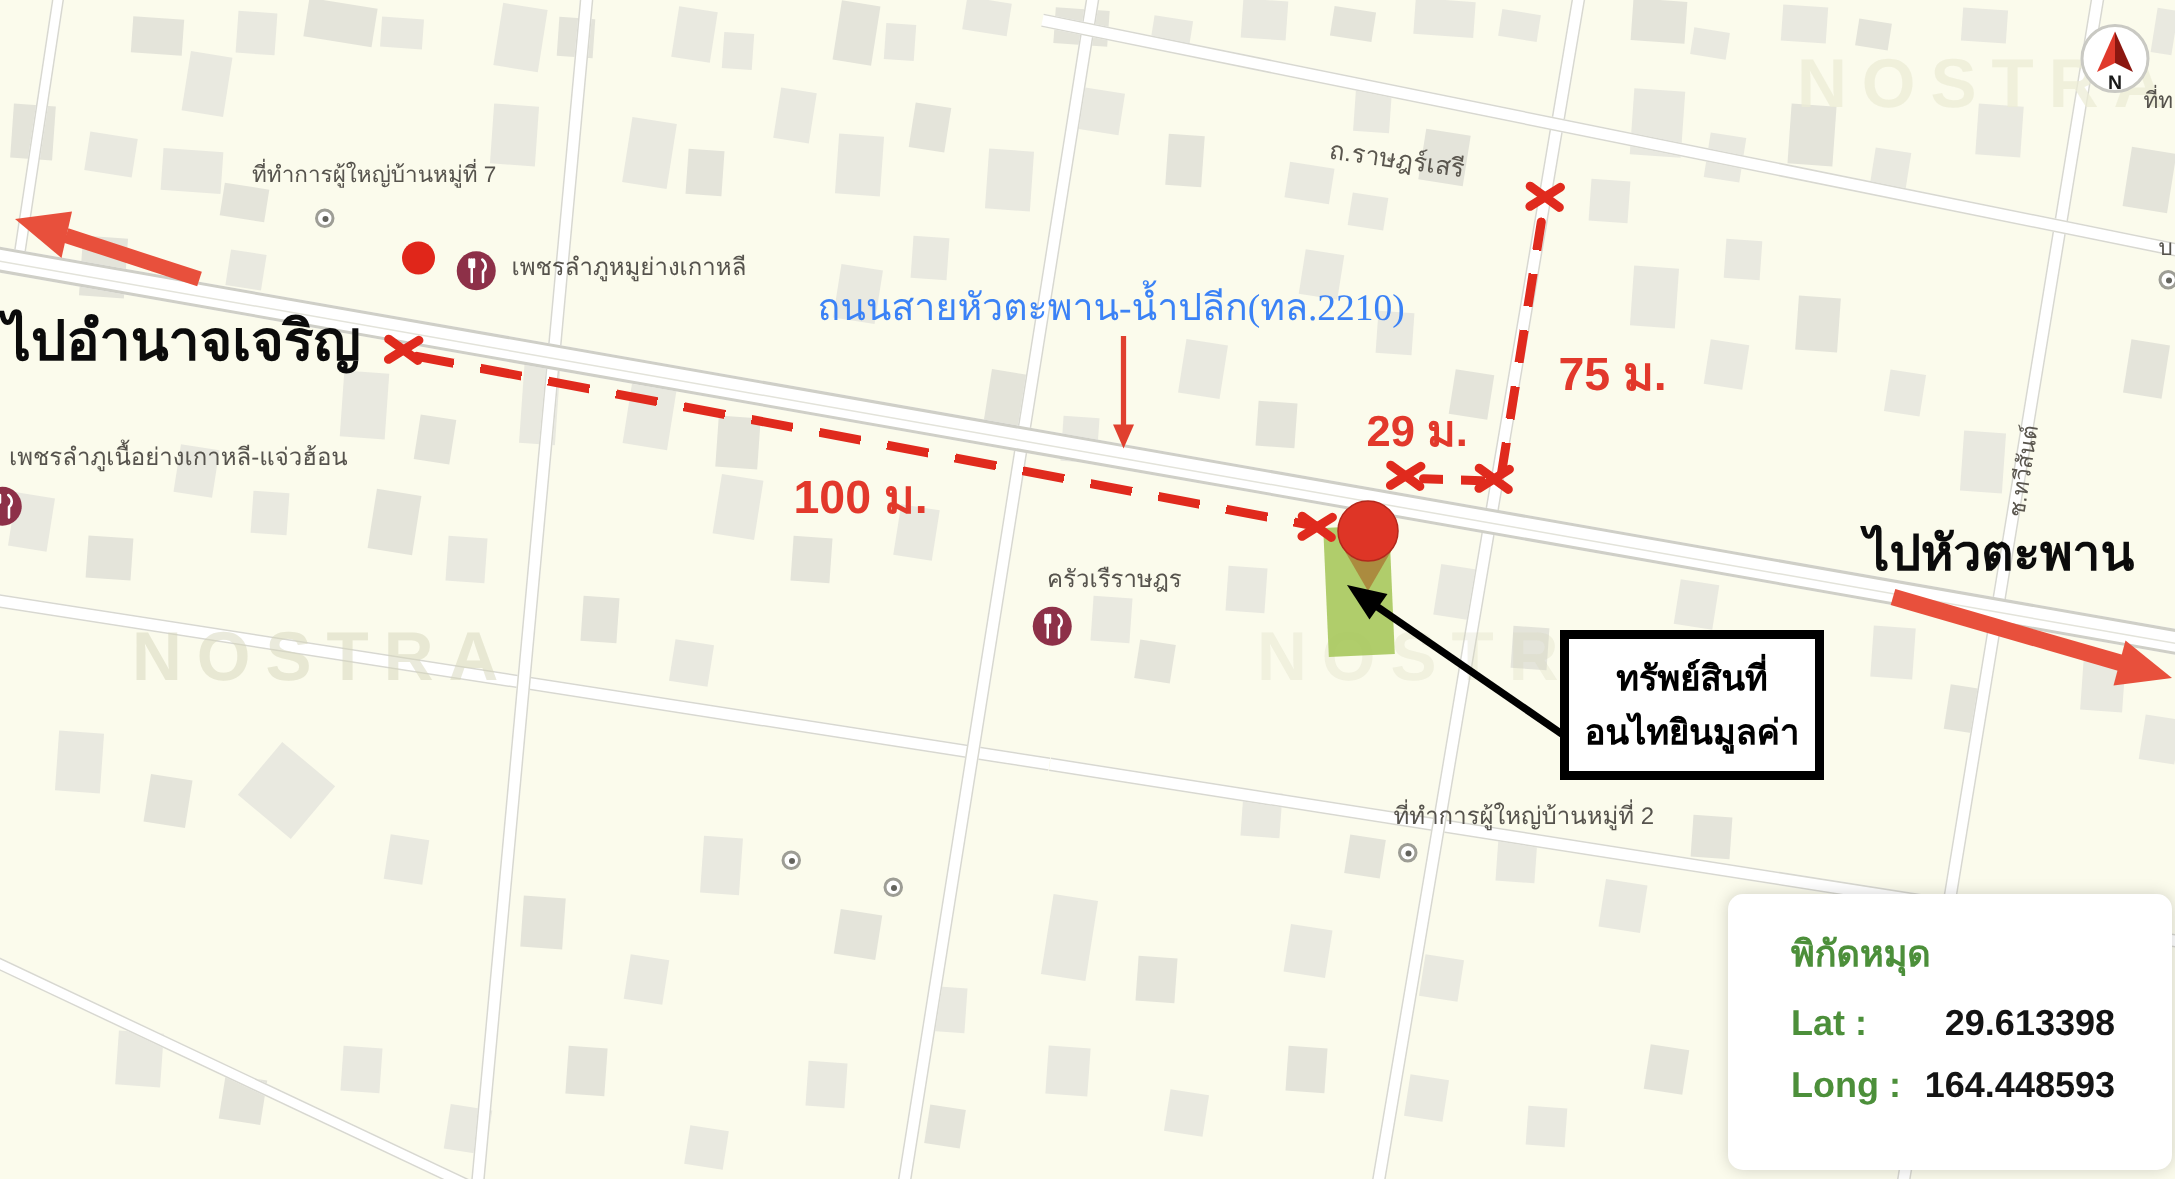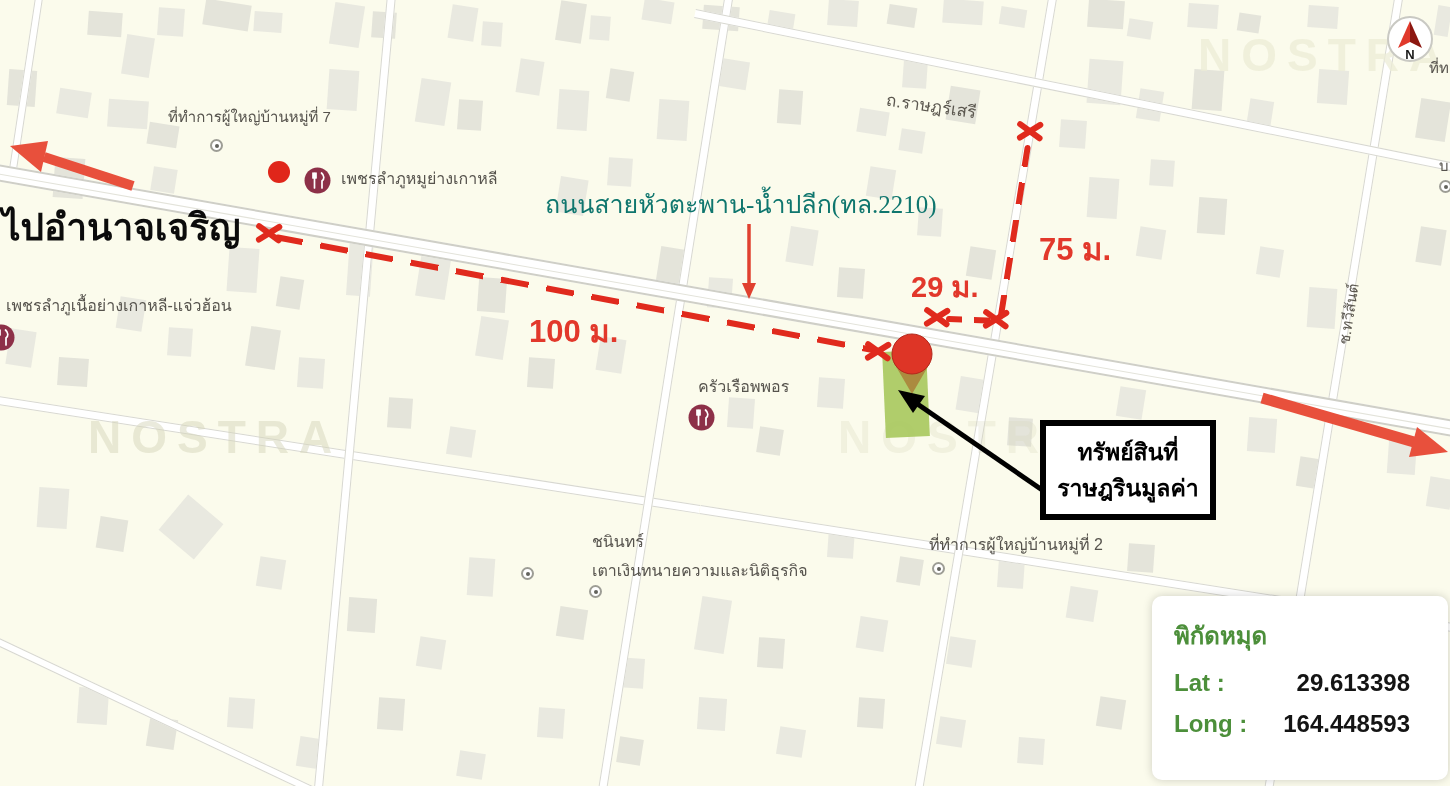--- a/index.html
+++ b/index.html
@@ -43,29 +43,29 @@
   .red-measure{position:absolute;z-index:6;color:var(--red-text);font-weight:600;}
   .big-dest{position:absolute;z-index:6;color:#0b0b0b;font-weight:bold;}
 
   #parcel{position:absolute;z-index:4;left:884px;top:351px;width:44px;height:86px;background:#a9c95f;opacity:.92;transform:rotate(-2.5deg);}
   #overlay-svg{position:absolute;z-index:7;left:0;top:0;pointer-events:none;}
 
   #callout-box{position:absolute;z-index:8;left:1040px;top:420px;width:176px;height:100px;background:#fff;border:6px solid #000;box-sizing:border-box;
                display:flex;flex-direction:column;justify-content:center;align-items:center;font-size:23px;font-weight:bold;color:#000;line-height:36px;}
 
   #coords-panel{position:absolute;z-index:9;left:1152px;top:596px;width:296px;height:184px;background:#fff;border-radius:10px;
-                box-shadow:0 0 10px rgba(0,0,0,.18);padding:20px 0 0 22px;box-sizing:border-box;}
+                box-shadow:0 0 10px rgba(0,0,0,.18);padding:20px 0 0 42px;box-sizing:border-box;}
   #coords-panel .title{color:var(--green-text);font-weight:bold;font-size:24px;margin-bottom:14px;}
   #coords-panel .row{display:flex;align-items:baseline;font-size:24px;margin-bottom:13px;padding-right:38px;}
   #coords-panel .row .lbl{color:var(--green-text);font-weight:600;}
   #coords-panel .row .val{margin-left:auto;color:#141414;font-weight:bold;}
 
   #compass{position:absolute;z-index:9;left:1386px;top:15px;}
   .rot-label{position:absolute;z-index:4;color:#5a564e;}
-  .label-roadmain{position:absolute;z-index:6;font-family:"Liberation Serif","DejaVu Serif",serif;font-size:25px;color:#0f766e;}
+  .label-roadmain{position:absolute;z-index:6;font-family:"Liberation Serif","DejaVu Serif",serif;font-size:25px;color:#3b82f6;}
   #km-label{position:absolute;z-index:6;left:238px;top:131px;font-size:33px;font-weight:600;color:#0a0a0a;}
   #km-dot{position:absolute;z-index:6;left:268px;top:161px;width:22px;height:22px;border-radius:50%;background:#e0261a;}
 </style>
 </head>
 <body>
 
 <div id="map">
     <div class="bld" style="left: 1098px; top: 698px; width: 26px; height: 30px; background: rgb(228, 228, 218); transform: rotate(9deg);"></div>
     <div class="bld" style="left: 1018px; top: 738px; width: 26px; height: 26px; background: rgb(233, 233, 224); transform: rotate(4deg);"></div>
     <div class="bld" style="left: 938px; top: 718px; width: 26px; height: 28px; background: rgb(233, 233, 224); transform: rotate(9deg);"></div>
@@ -217,49 +217,46 @@
   </svg>
   <div class="poi-label" style="left:341px;top:169px;">เพชรลำภูหมูย่างเกาหลี</div>
 
   <div class="poi-label" style="left:6px;top:296px;">เพชรลำภูเนื้อย่างเกาหลี-แจ่วฮ้อน</div>
   <svg class="resticon" style="left:-12px;top:324px;" viewBox="0 0 27 27">
     <circle cx="13.5" cy="13.5" r="13" fill="#8d3048"></circle>
     <path d="M9,6 v5 M12,6 v5 M9,8.5 h3 M10.5,6 v15" stroke="#fff" stroke-width="1.7" fill="none" stroke-linecap="round"></path>
     <path d="M17.5,6 c3,2.5 3,6 .5,8 v7" stroke="#fff" stroke-width="1.7" fill="none" stroke-linecap="round"></path>
   </svg>
 
-  <div class="poi-label" style="left:698px;top:377px;">ครัวเรือพพอร</div>
+  <div class="poi-label" style="left:698px;top:377px;">ครัวเรืราษฎร</div>
   <svg class="resticon" style="left:688px;top:404px;" viewBox="0 0 27 27">
     <circle cx="13.5" cy="13.5" r="13" fill="#8d3048"></circle>
     <path d="M9,6 v5 M12,6 v5 M9,8.5 h3 M10.5,6 v15" stroke="#fff" stroke-width="1.7" fill="none" stroke-linecap="round"></path>
     <path d="M17.5,6 c3,2.5 3,6 .5,8 v7" stroke="#fff" stroke-width="1.7" fill="none" stroke-linecap="round"></path>
   </svg>
 
   <div class="poi-label" style="left:345px;top:513px;width:202px;text-align:right;line-height:29px;">
   </div>
   <div class="poimark" style="left:521px;top:567px;"></div>
 
-  <div class="poi-label" style="left:592px;top:527px;line-height:29px;">
-    <div>ชนินทร์</div>
-    <div>เตาเงินทนายความและนิติธุรกิจ</div>
-  </div>
   <div class="poimark" style="left:589px;top:585px;"></div>
 
   <div class="poi-label" style="left:929px;top:535px;">ที่ทำการผู้ใหญ่บ้านหมู่ที่ 2</div>
   <div class="poimark" style="left:932px;top:562px;"></div>
 
   <div class="poi-label" style="left:1429px;top:58px;font-size:15px;">ที่ท</div>
   <div class="poi-label" style="left:1439px;top:156px;font-size:15px;">บ</div>
   <div class="poimark" style="left:1439px;top:180px;"></div>
 
   <div class="rot-label" style="left:886px;top:92px;font-size:17px;transform:rotate(8deg);">ถ.ราษฎร์เสรี</div>
   <div class="rot-label" style="left:1299px;top:302px;width:100px;font-size:15px;transform:rotate(-81deg);text-align:center;">ช.ทวีสันต์</div>
   <div class="label-roadmain" style="left:545px;top:184px;">ถนนสายหัวตะพาน-น้ำปลีก(ทล.2210)</div>
 
   <div class="big-dest" style="left:2px;top:197px;font-size:37px;">ไปอำนาจเจริญ</div>
+  <div class="big-dest" style="left:1243px;top:342px;font-size:33px;">ไปหัวตะพาน</div>
 
   <div class="dash" style="left:275px;top:234px;width:618px;transform:rotate(10.7deg);"></div>
   <div class="dash dash-sm" style="left:1028px;top:142px;width:180px;transform:rotate(99deg);"></div>
   <div class="dash dash-xs" style="left:946px;top:316px;width:50px;transform:rotate(2deg);"></div>
 
   <div class="xmark" style="left:255px;top:219px;"></div>
   <div class="xmark" style="left:864px;top:337px;"></div>
   <div class="xmark" style="left:923px;top:303px;"></div>
   <div class="xmark" style="left:982px;top:305px;"></div>
   <div class="xmark" style="left:1016px;top:117px;"></div>
@@ -293,21 +290,21 @@
     </g>
 
     <g>
       <line x1="1048" y1="494" x2="916" y2="403" stroke="#000" stroke-width="5"></line>
       <polygon points="898,390 925,396 913,413" fill="#000"></polygon>
     </g>
   </svg>
 
   <div id="callout-box">
     <div>ทรัพย์สินที่</div>
-    <div>ราษฎรินมูลค่า</div>
+    <div>อนไทยินมูลค่า</div>
   </div>
 
   <div id="coords-panel">
     <div class="title">พิกัดหมุด</div>
     <div class="row">
       <span class="lbl">Lat :</span>
       <span class="val">29.613398</span>
     </div>
     <div class="row">
       <span class="lbl">Long :</span>

